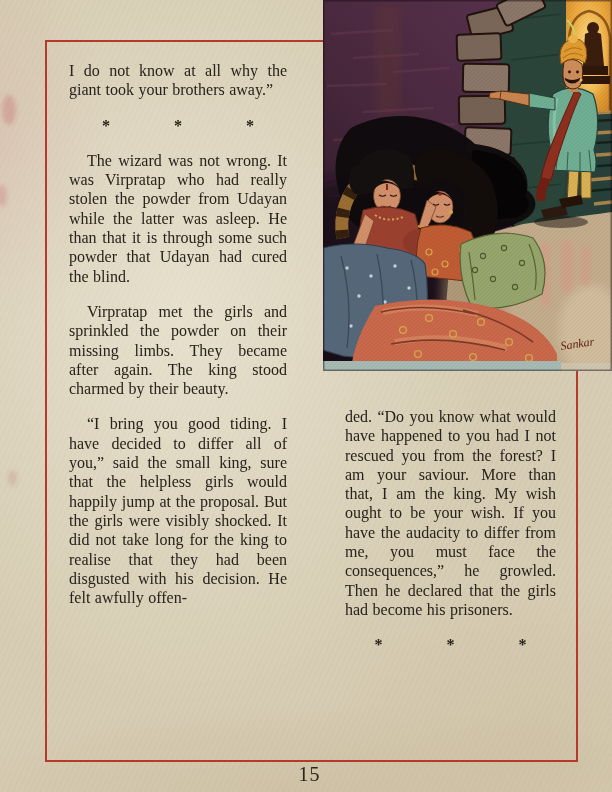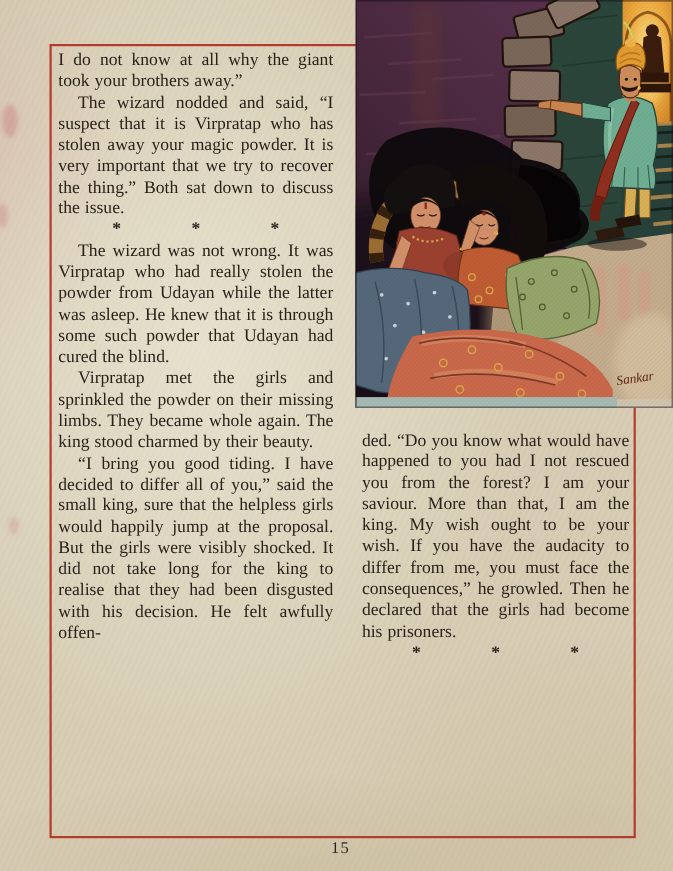--- a/index.html
+++ b/index.html
@@ -22,55 +22,54 @@
     position:absolute;left:45px;top:40px;width:529px;height:718px;
     border:2px solid #b43a2c;
   }
   .col{
     position:absolute;
     font-size:16px;line-height:19.3px;
     text-align:justify;
     word-spacing:.5px;
     overflow:hidden;
   }
-  .col p{margin:0;padding:0;}
+  .col p{margin:16px;padding:0;}
   .col p.indent{text-indent:18px;}
   .col-left{left:53px;top:45px;width:250px;height:715px;}
   .col-right{left:329px;top:391px;width:243px;height:369px;}
   .sep{
     margin:0;text-align:center;word-spacing:60px;
     font-weight:bold;letter-spacing:0;text-indent:0;
   }
   .illustration{
     position:absolute;left:323px;top:0;width:289px;height:371px;
     overflow:hidden;
   }
   .illustration svg{display:block;}
   .page-number{
     position:absolute;left:45px;top:763px;width:529px;
-    text-align:center;font-size:15px;letter-spacing:1px;color:#2a241d;
+    text-align:center;font-size:20px;letter-spacing:1px;color:#2a241d;
   }
 </style>
 </head>
 <body>
 
 <div class="page">
 
   <div class="scuff" style="left:2px;top:95px;width:14px;height:30px;background:rgba(198,110,110,.35);"></div>
   <div class="scuff" style="left:-3px;top:185px;width:10px;height:22px;background:rgba(198,110,110,.3);"></div>
   <div class="scuff" style="left:8px;top:470px;width:9px;height:16px;background:rgba(190,120,110,.25);"></div>
 
   <div class="frame"></div>
 
   <div class="col col-left">
     <p>I do not know at all why the giant took your brothers away.”</p>
-    <p class="indent">The wizard nodded and said, “I suspect that it is Virpratap who has stolen away your magic powder. It is very important that we try to recover the thing.” Both sat down to discuss the issue.</p>
     <p class="sep">* * *</p>
-    <p class="indent">The wizard was not wrong. It was Virpratap who had really stolen the powder from Udayan while the latter was asleep. He knew that it is through some such powder that Udayan had cured the blind.</p>
-    <p class="indent">Virpratap met the girls and sprinkled the powder on their missing limbs. They became whole again. The king stood charmed by their beauty.</p>
+    <p class="indent">The wizard was not wrong. It was Virpratap who had really stolen the powder from Udayan while the latter was asleep. He than that it is through some such powder that Udayan had cured the blind.</p>
+    <p class="indent">Virpratap met the girls and sprinkled the powder on their missing limbs. They became after again. The king stood charmed by their beauty.</p>
     <p class="indent">“I bring you good tiding. I have decided to differ all of you,” said the small king, sure that the helpless girls would happily jump at the proposal. But the girls were visibly shocked. It did not take long for the king to realise that they had been disgusted with his decision. He felt awfully offen-</p>
   </div>
 
   <div class="col col-right">
     <p>ded. “Do you know what would have happened to you had I not rescued you from the forest? I am your saviour. More than that, I am the king. My wish ought to be your wish. If you have the audacity to differ from me, you must face the consequences,” he growled. Then he declared that the girls had become his prisoners.</p>
     <p class="sep">* * *</p>
   </div>
 
   <div class="illustration">
     <svg width="289" height="371" viewBox="0 0 289 371" xmlns="http://www.w3.org/2000/svg">

